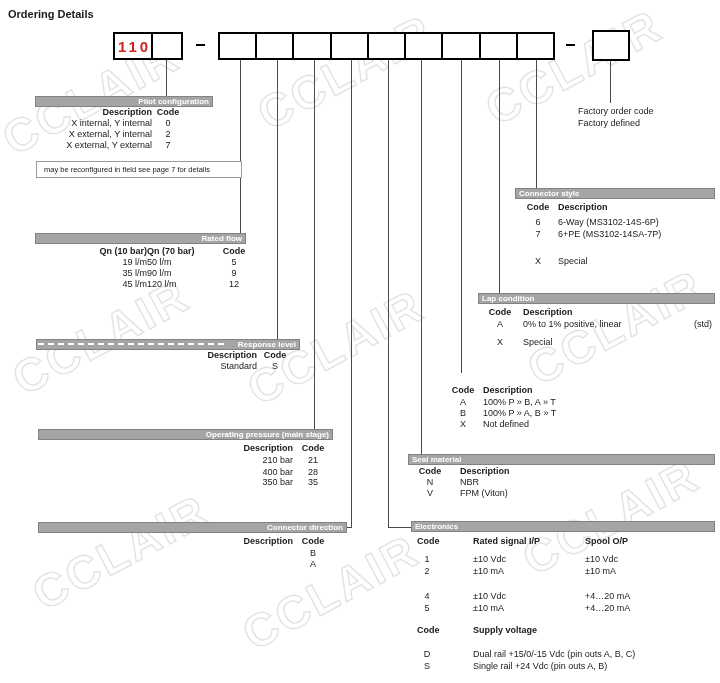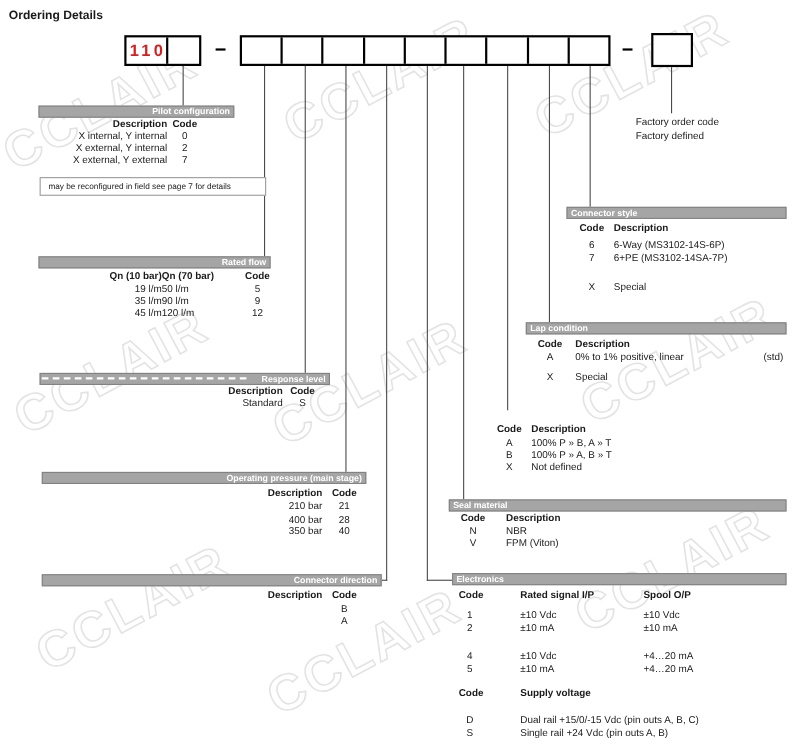--- a/index.html
+++ b/index.html
@@ -162,21 +162,21 @@
   <div class="row pr" style="left:180px;top:455px;">
     <span class="cell desc">210 bar</span>
     <span class="cell code">21</span>
   </div>
   <div class="row pr" style="left:180px;top:467px;">
     <span class="cell desc">400 bar</span>
     <span class="cell code">28</span>
   </div>
   <div class="row pr" style="left:180px;top:477px;">
     <span class="cell desc">350 bar</span>
-    <span class="cell code">40</span>
+    <span class="cell code">35</span>
   </div>
 
   <div class="bar r" style="left:38px;top:522px;width:309px;">Connector direction</div>
   <div class="row pr b" style="left:180px;top:536px;">
     <span class="cell desc">Description</span>
     <span class="cell code">Code</span>
   </div>
   <div class="row pr" style="left:180px;top:548px;">
     <span class="cell desc"></span>
     <span class="cell code">B</span>

